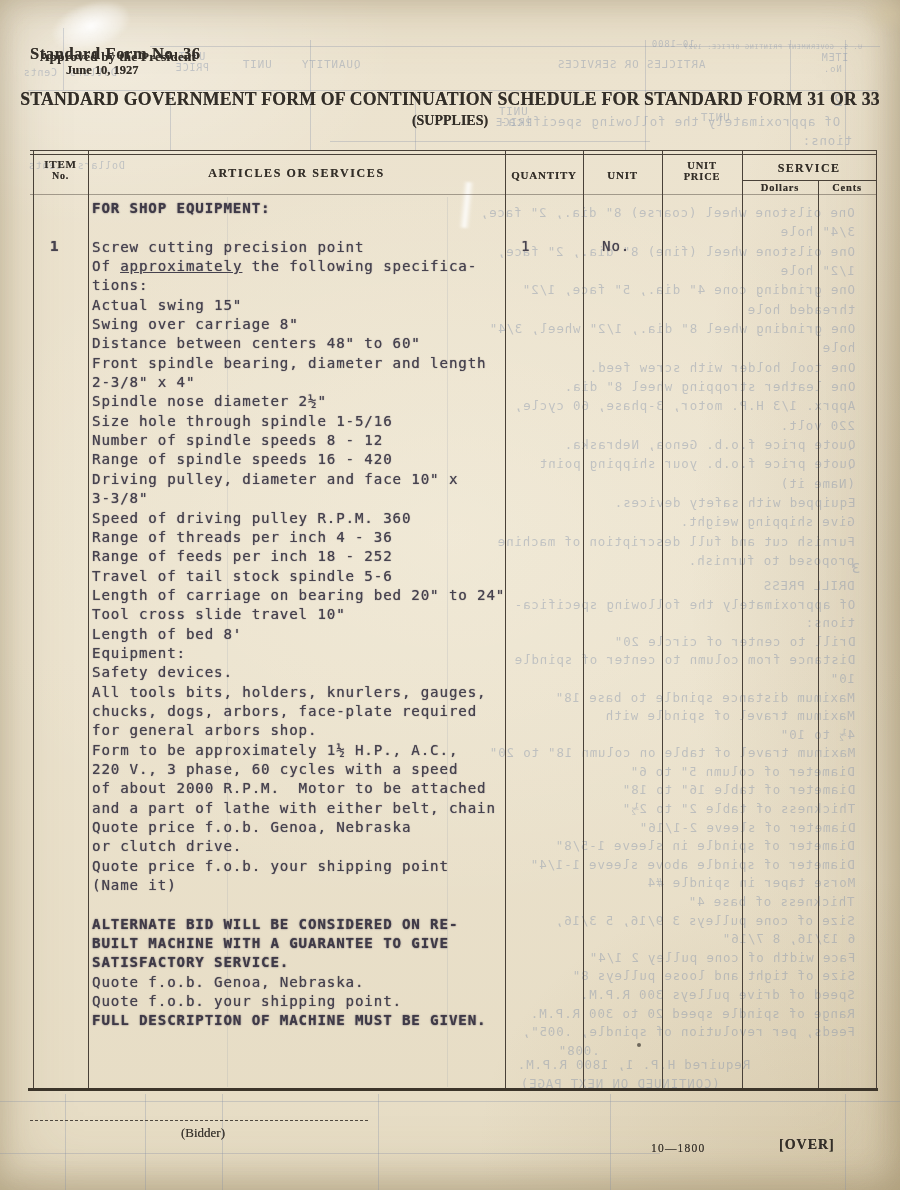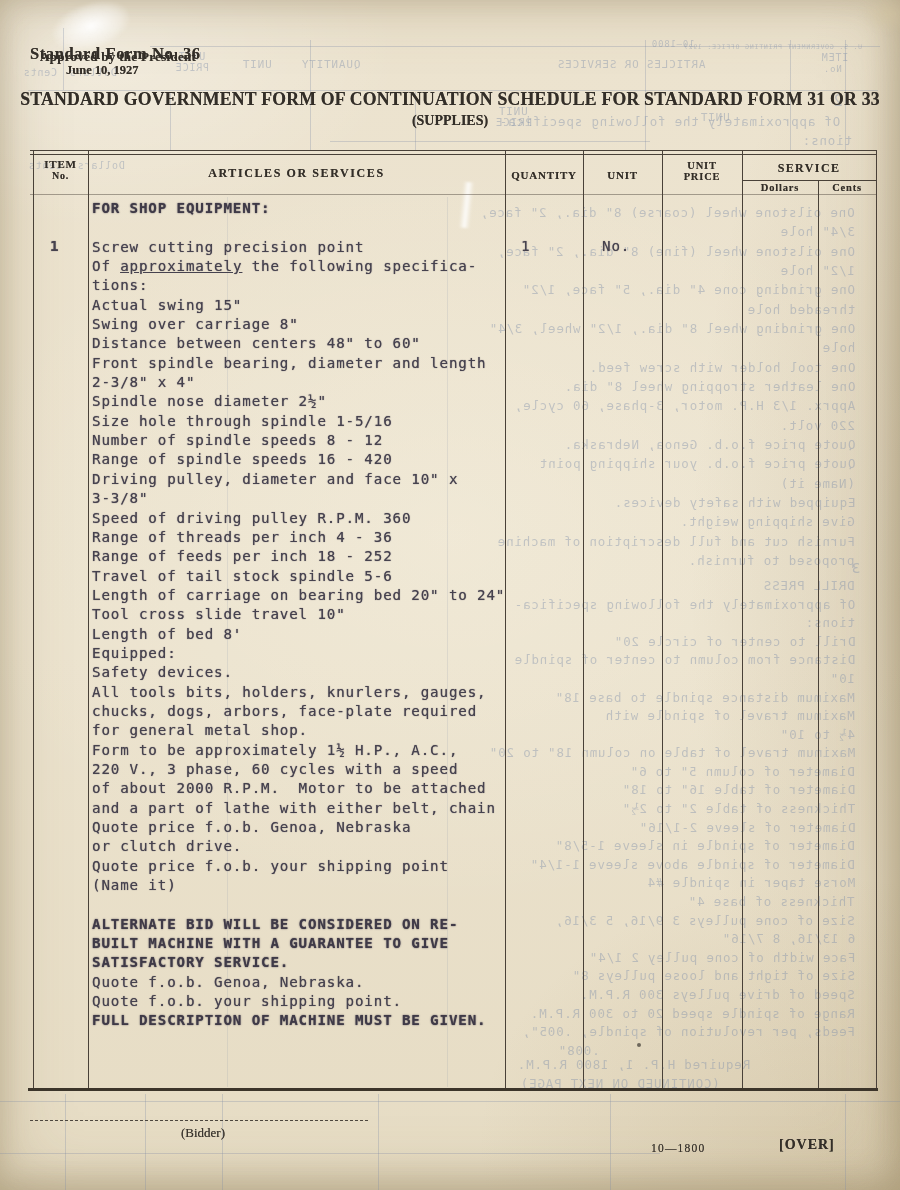--- a/index.html
+++ b/index.html
@@ -207,25 +207,25 @@
       <div class="tw tw-line">Range of spindle speeds 16 - 420</div>
       <div class="tw tw-line">Driving pulley, diameter and face 10" x</div>
       <div class="tw tw-line">3-3/8"</div>
       <div class="tw tw-line">Speed of driving pulley R.P.M. 360</div>
       <div class="tw tw-line">Range of threads per inch 4 - 36</div>
       <div class="tw tw-line">Range of feeds per inch 18 - 252</div>
       <div class="tw tw-line">Travel of tail stock spindle 5-6</div>
       <div class="tw tw-line">Length of carriage on bearing bed 20" to 24"</div>
       <div class="tw tw-line">Tool cross slide travel 10"</div>
       <div class="tw tw-line">Length of bed 8'</div>
-      <div class="tw tw-line">Equipped:</div>
+      <div class="tw tw-line">Equipment:</div>
       <div class="tw tw-line">Safety devices.</div>
       <div class="tw tw-line">All tools bits, holders, knurlers, gauges,</div>
       <div class="tw tw-line">chucks, dogs, arbors, face-plate required</div>
-      <div class="tw tw-line">for general metal shop.</div>
+      <div class="tw tw-line">for general arbors shop.</div>
       <div class="tw tw-line">Form to be approximately 1½ H.P., A.C.,</div>
       <div class="tw tw-line">220 V., 3 phase, 60 cycles with a speed</div>
       <div class="tw tw-line">of about 2000 R.P.M.  Motor to be attached</div>
       <div class="tw tw-line">and a part of lathe with either belt, chain</div>
       <div class="tw tw-line">Quote price f.o.b. Genoa, Nebraska</div>
       <div class="tw tw-line">or clutch drive.</div>
       <div class="tw tw-line">Quote price f.o.b. your shipping point</div>
       <div class="tw tw-line">(Name it)</div>
       <div class="tw tw-line">&nbsp;</div>
       <div class="tw tw-line caps">ALTERNATE BID WILL BE CONSIDERED ON RE-</div>

